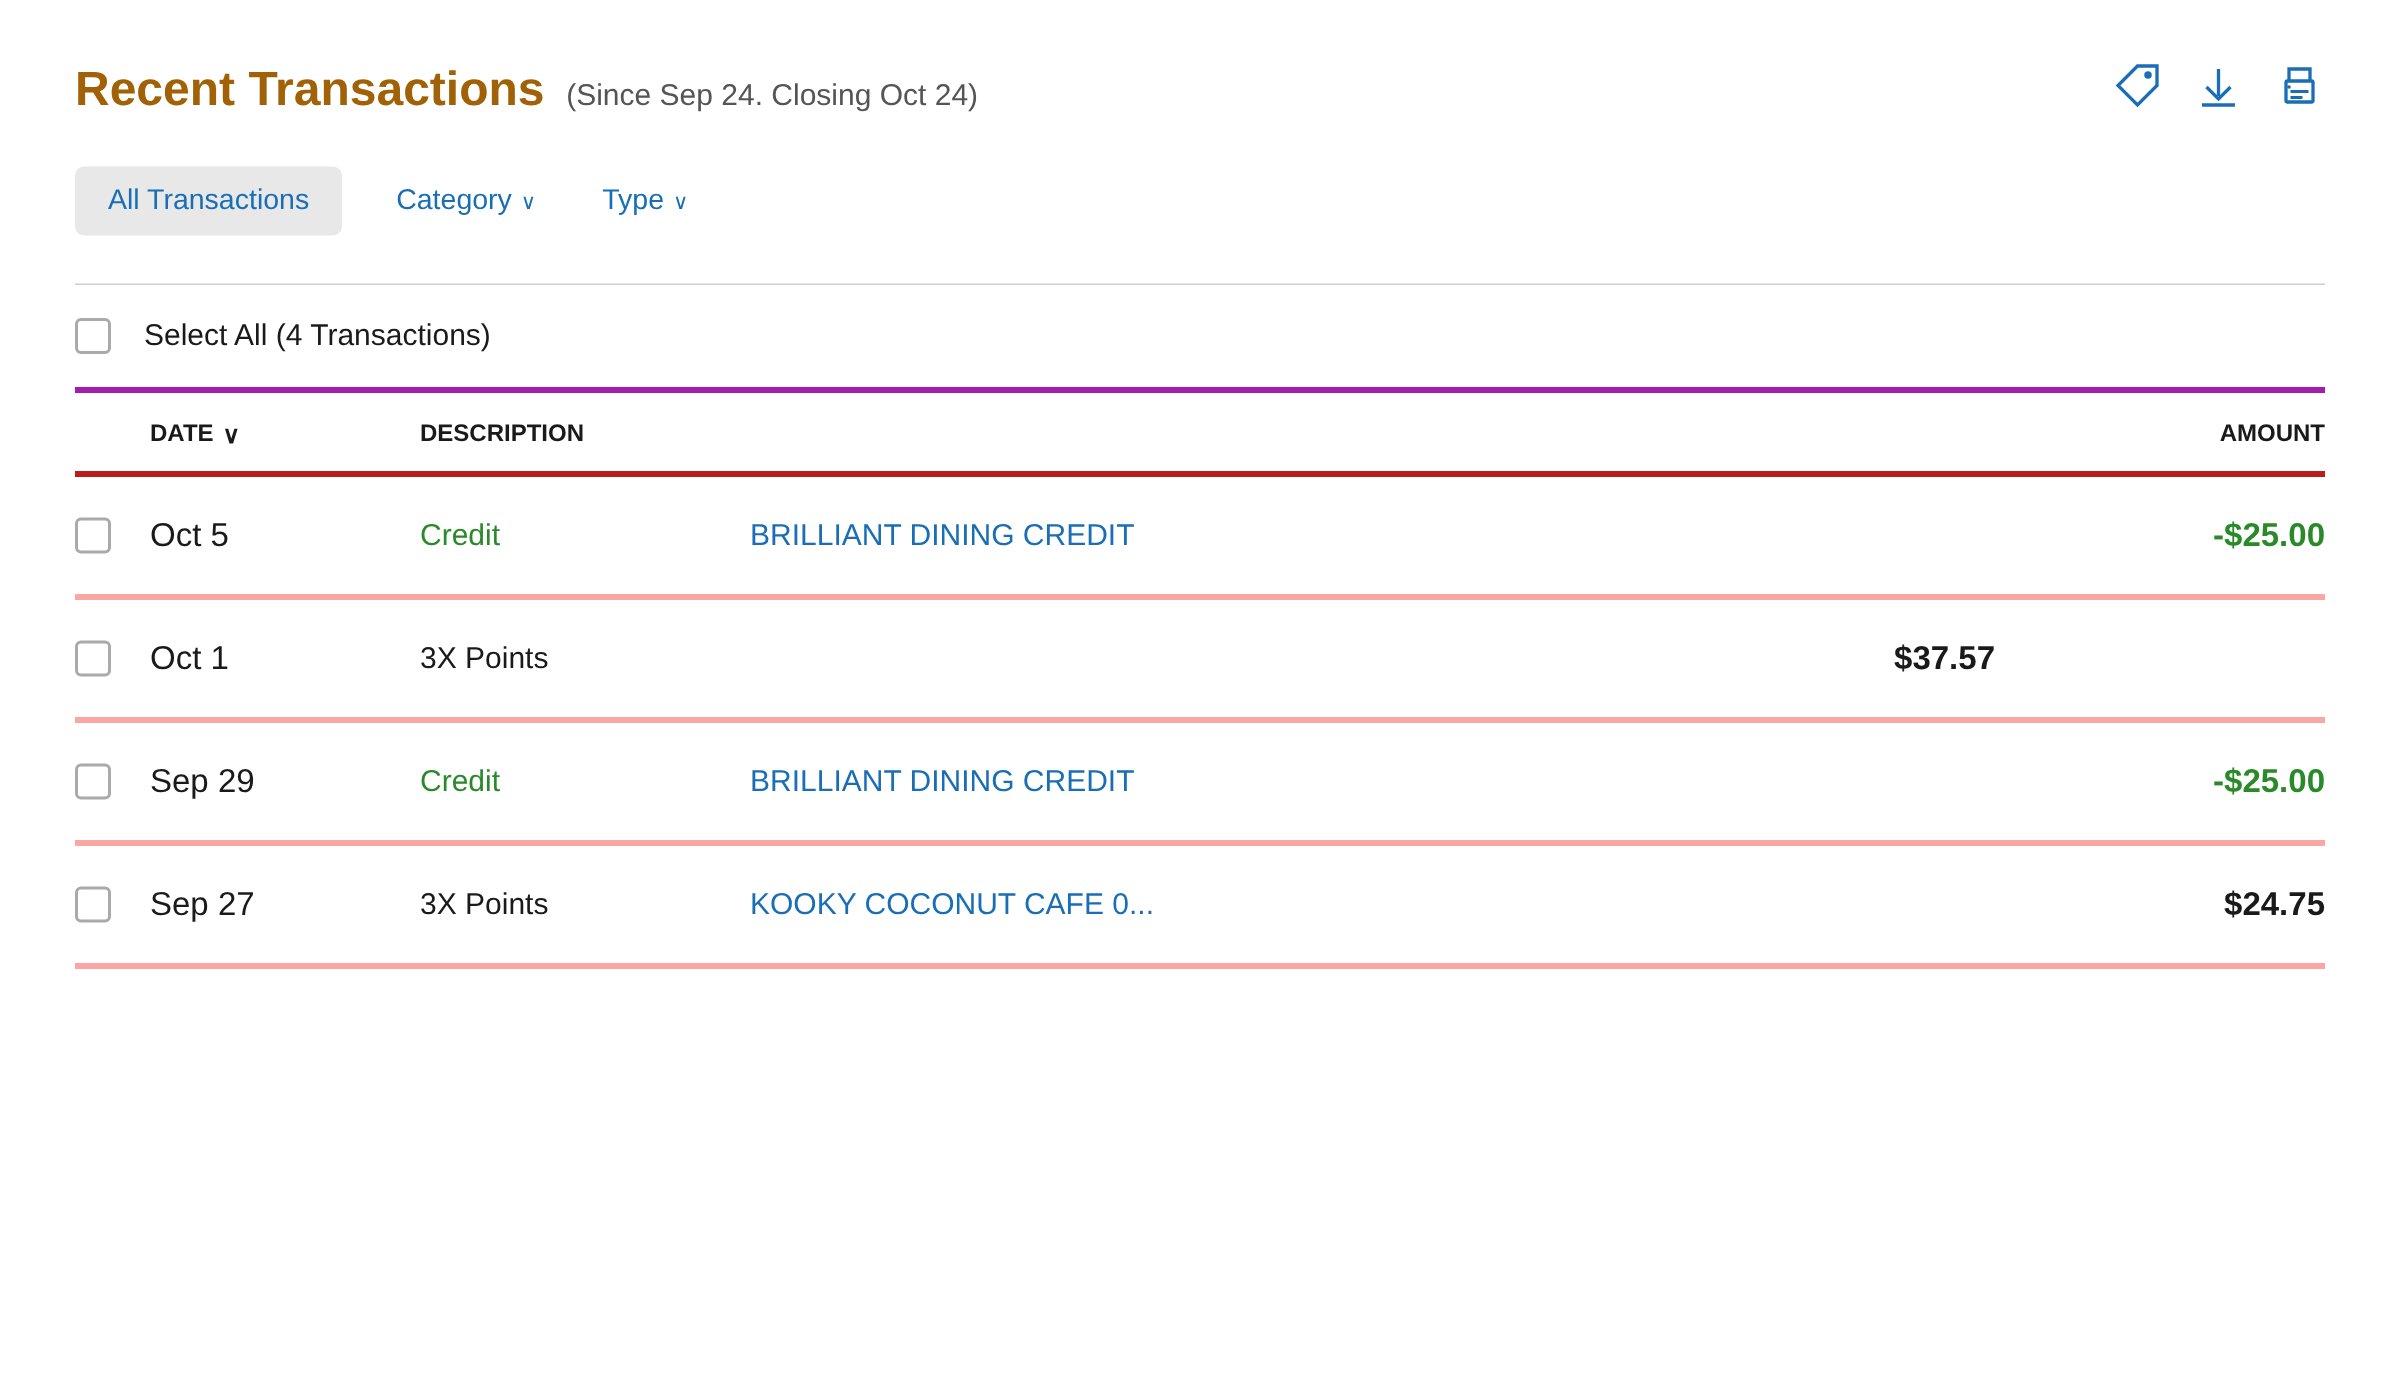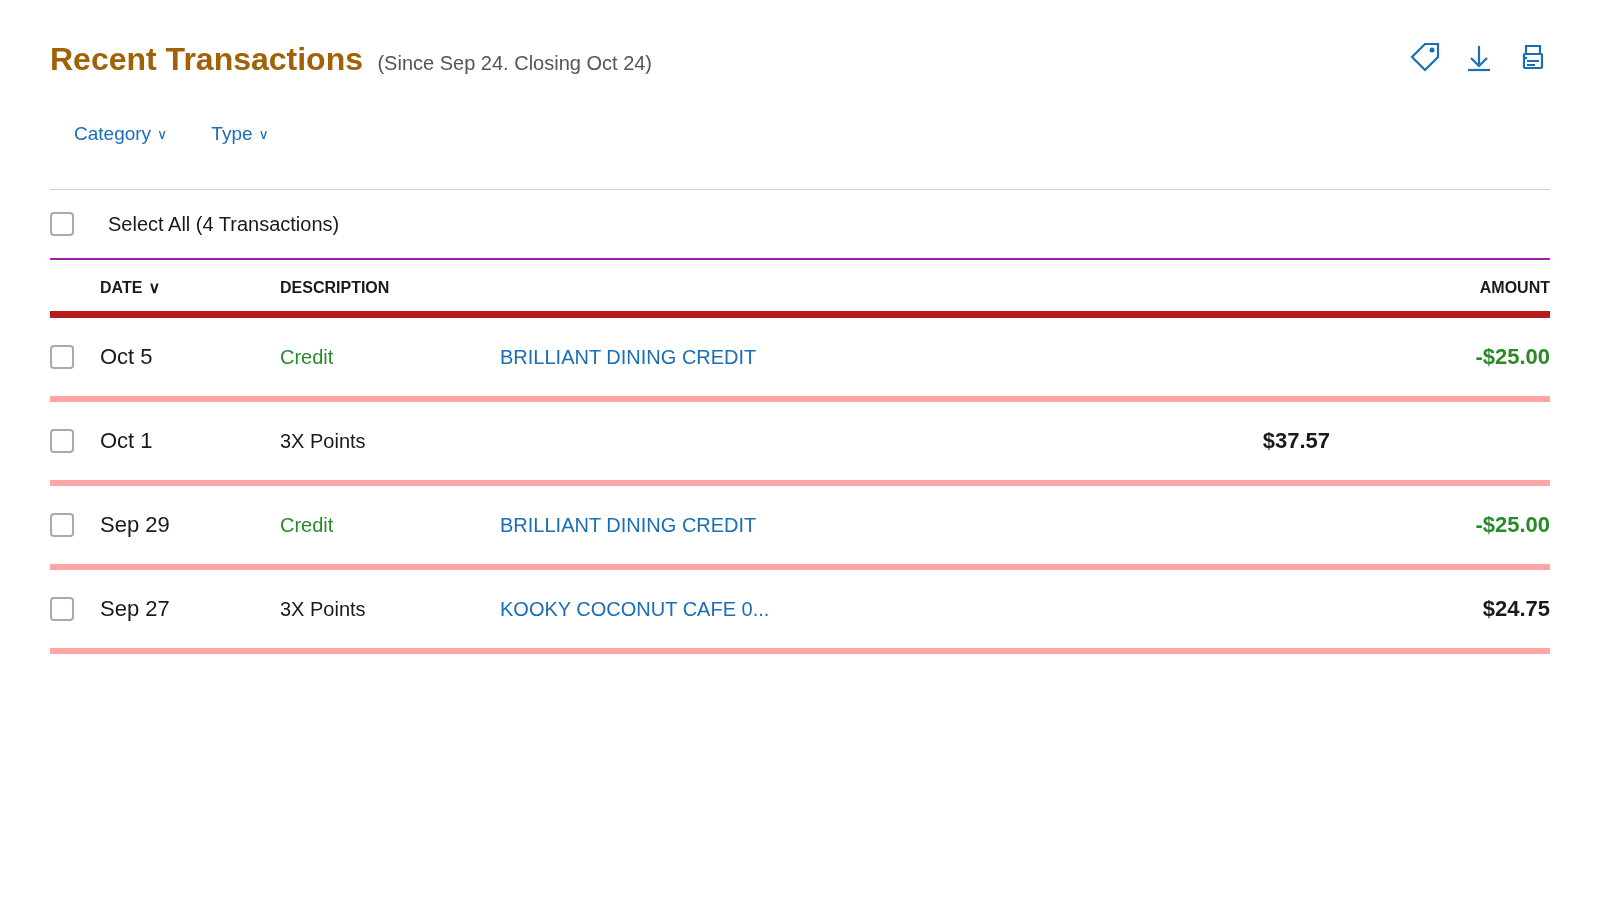--- a/index.html
+++ b/index.html
@@ -88,36 +88,36 @@
 
     .divider {
       border: none;
       border-top: 1px solid #d0d0d0;
       margin-bottom: 0;
     }
 
     .select-all-row {
       display: flex;
       align-items: center;
-      gap: 34px;
+      gap: 22px;
       padding: 22px 0;
-      border-bottom: 2px solid #a21caf;
+      border-bottom: 4px solid #a21caf;
     }
 
     .select-all-label {
       font-size: 20px;
       color: #1a1a1a;
     }
 
     .table-header {
       display: grid;
       grid-template-columns: 50px 180px 220px 1fr 220px;
       align-items: center;
       padding: 18px 0 14px 0;
-      border-bottom: 7px solid #b91c1c;
+      border-bottom: 4px solid #b91c1c;
     }
 
     .col-date {
       font-size: 16px;
       font-weight: 800;
       color: #1a1a1a;
       text-transform: uppercase;
       display: flex;
       align-items: center;
       gap: 6px;
@@ -137,21 +137,21 @@
       color: #1a1a1a;
       text-transform: uppercase;
       text-align: right;
     }
 
     .transaction-row {
       display: grid;
       grid-template-columns: 50px 180px 220px 1fr 220px;
       align-items: center;
       padding: 26px 0;
-      border-bottom: 6px solid #fca5a5;
+      border-bottom: 4px solid #fca5a5;
     }
 
     .tx-date {
       font-size: 22px;
       font-weight: 500;
       color: #1a1a1a;
     }
 
     .tx-type-credit {
       font-size: 20px;
@@ -230,20 +230,21 @@
         <path d="M10 14 V6 H24 V14"></path>
         <rect x="11" y="20" width="12" height="2" fill="#1a6eb5" stroke="none"></rect>
         <rect x="11" y="24" width="8" height="2" fill="#1a6eb5" stroke="none"></rect>
         <circle cx="10" cy="18" r="1.2" fill="#1a6eb5" stroke="none"></circle>
       </svg>
     </span>
   </div>
 </div>
 
 <div class="filters">
+  <button class="filter-btn-active">All Transactions</button>
   <button class="filter-btn">
     <span>Category</span>
     <span class="chevron">∨</span>
   </button>
   <button class="filter-btn">
     <span>Type</span>
     <span class="chevron">∨</span>
   </button>
 </div>
 

